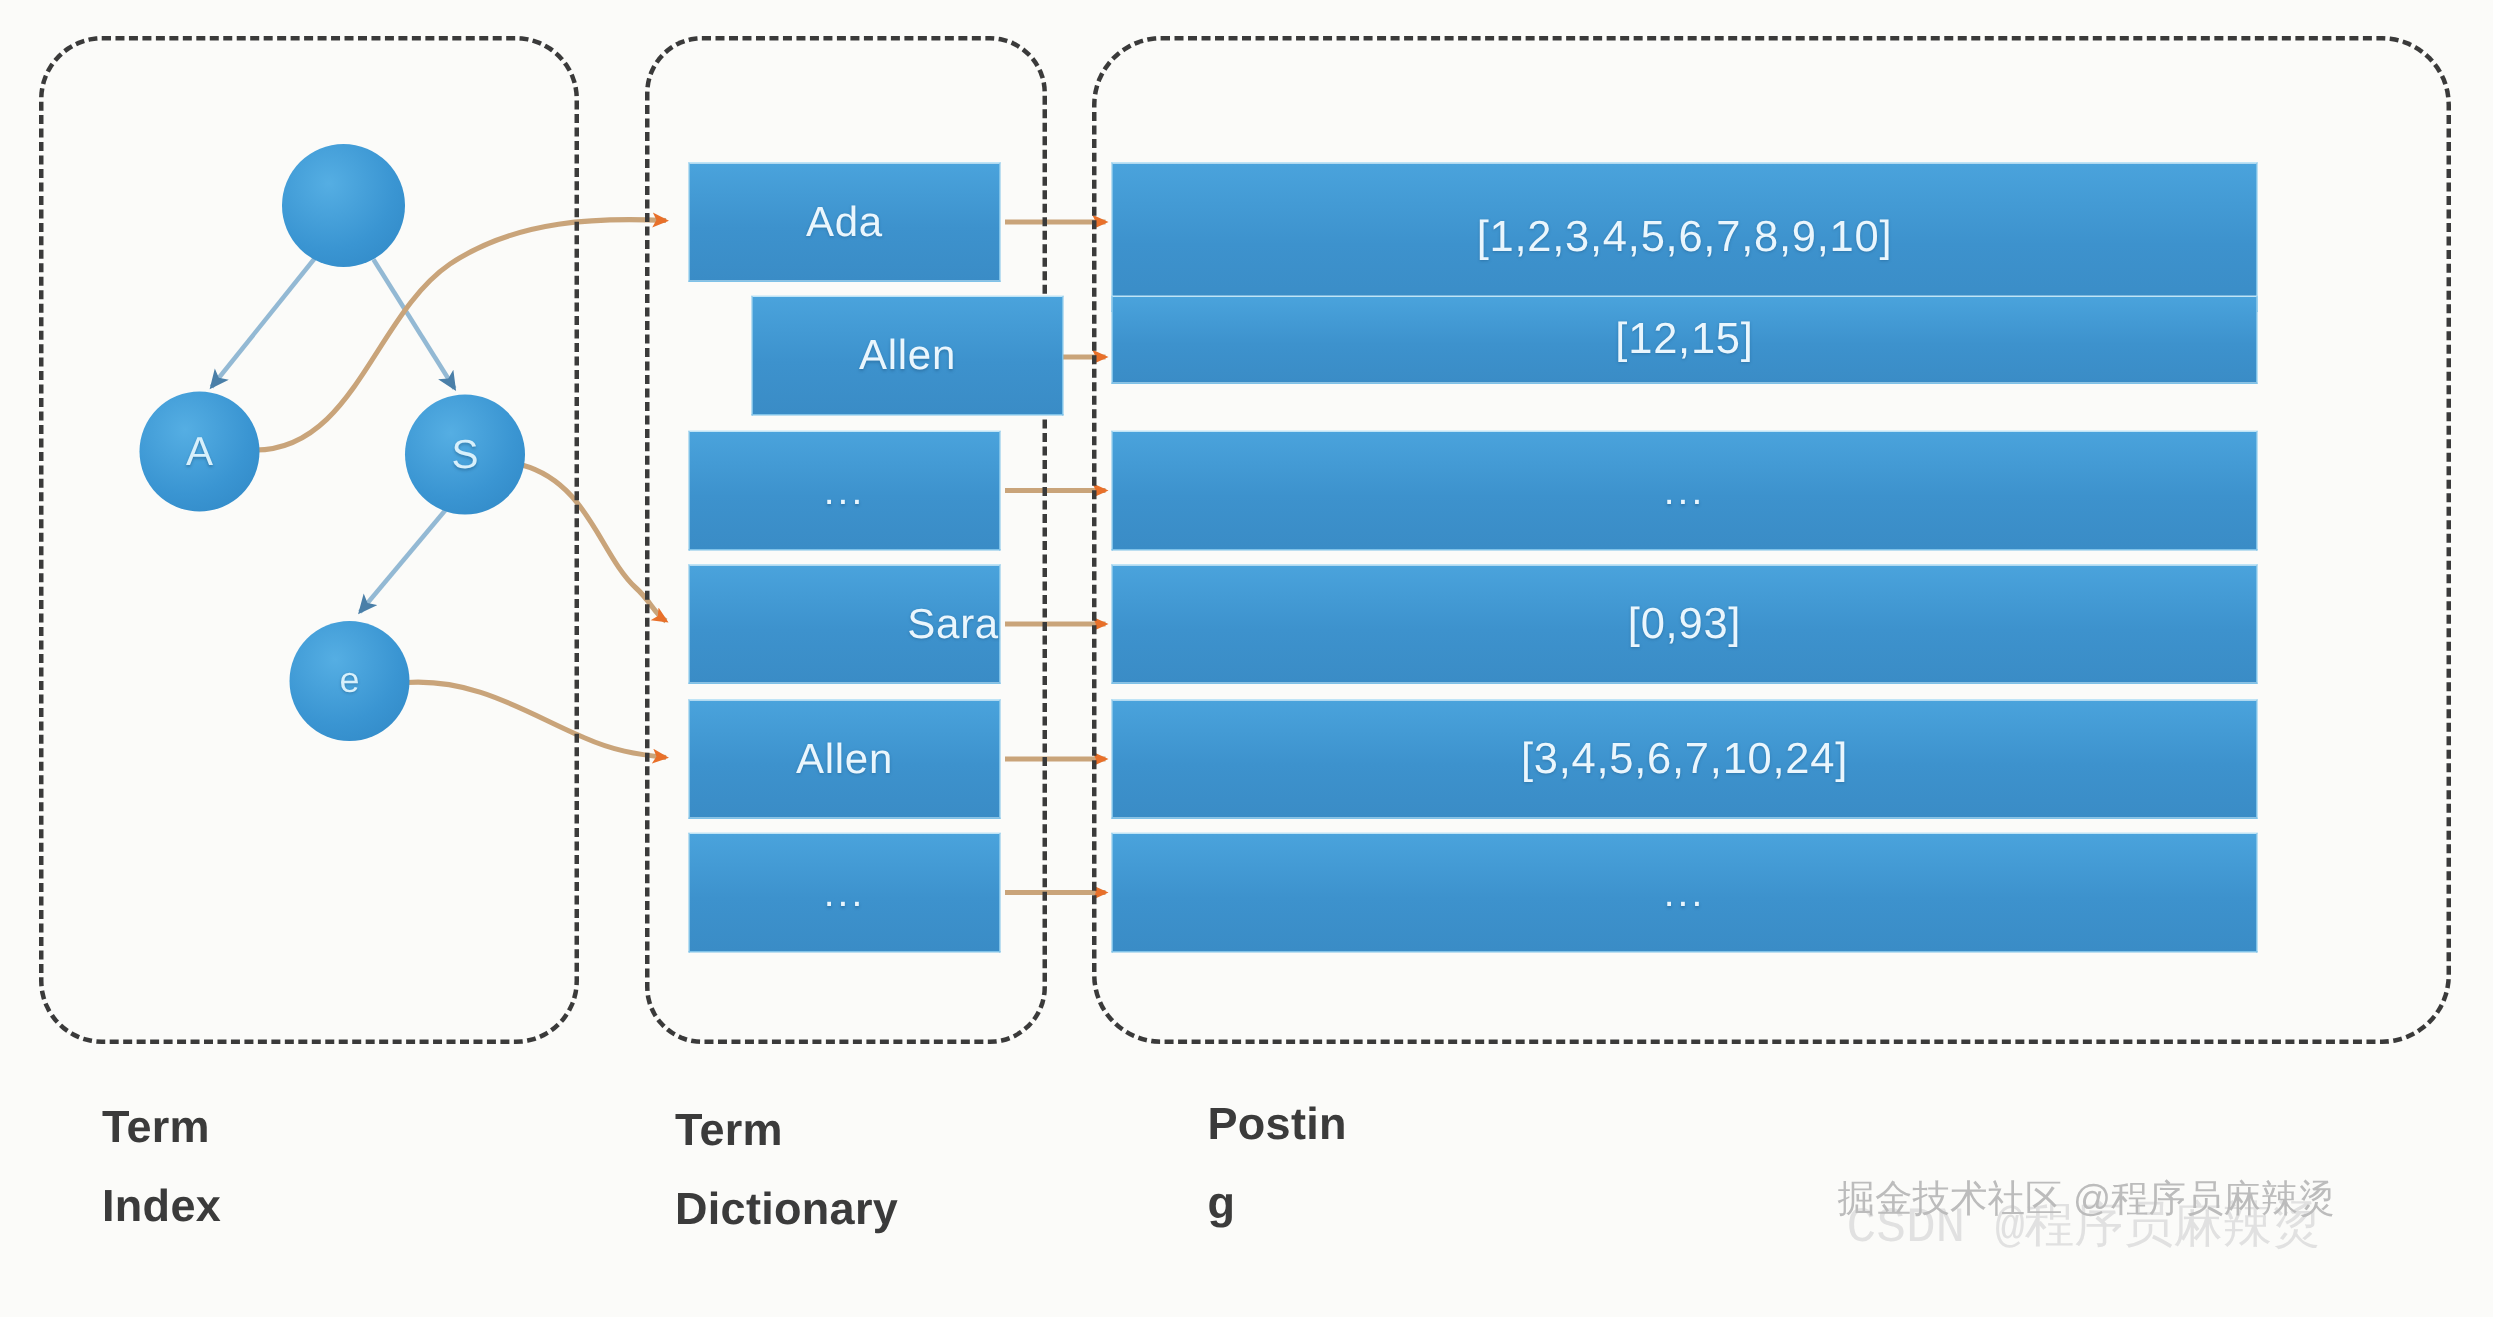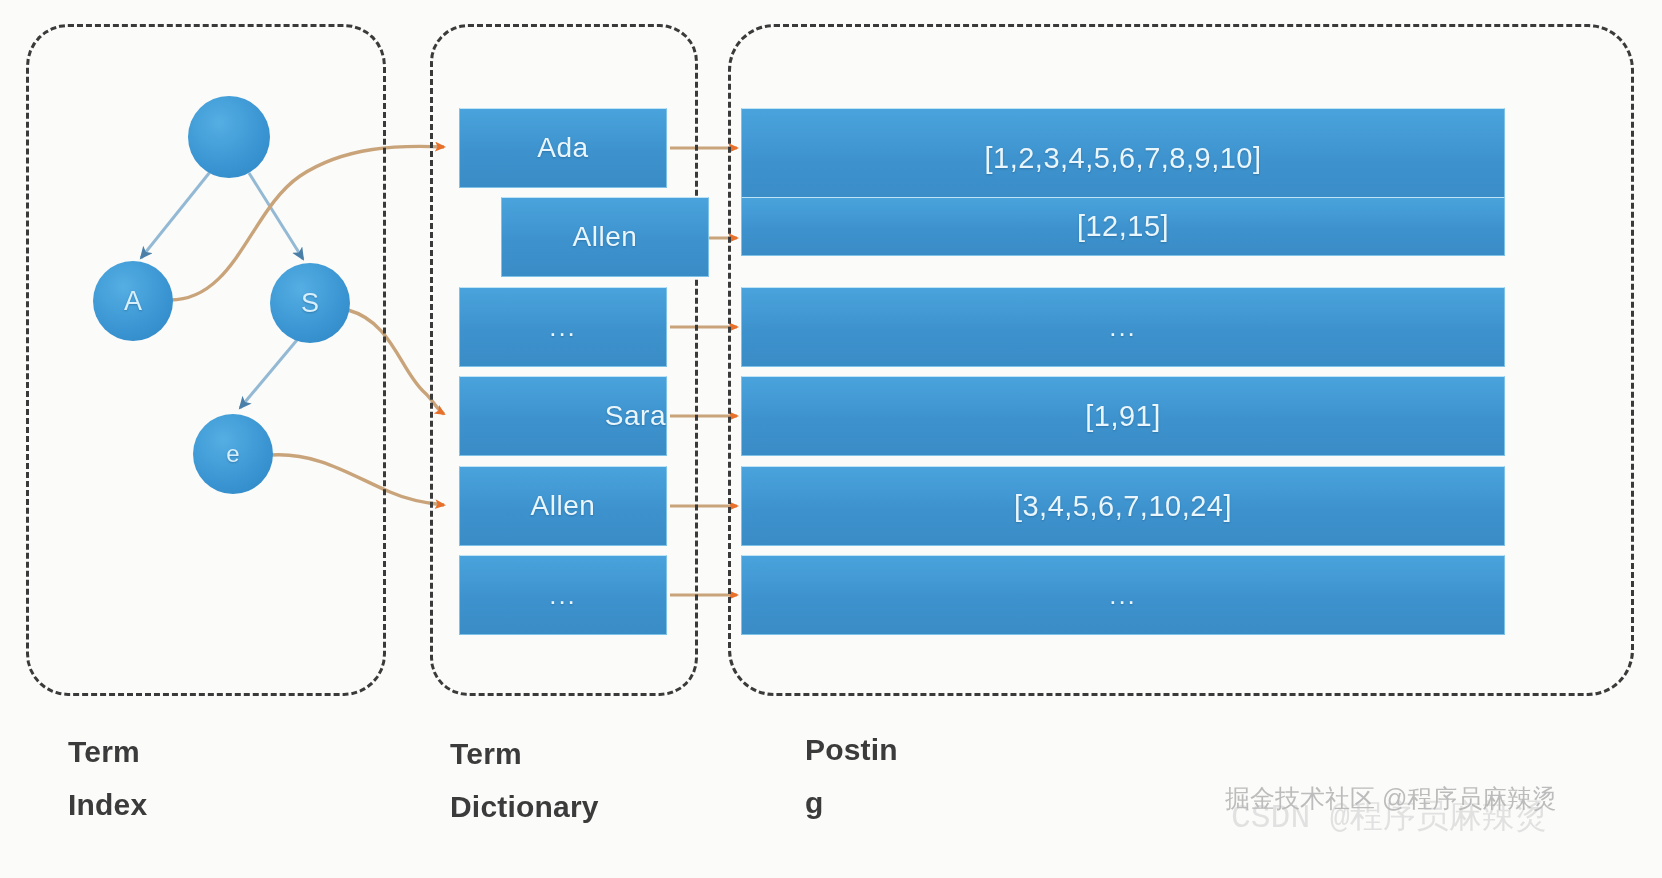--- a/index.html
+++ b/index.html
@@ -193,21 +193,21 @@
   <div class="cell post" style="top:108px;  height:100px;">
     <span>[1,2,3,4,5,6,7,8,9,10]</span>
   </div>
   <div class="cell post" style="top:197px; height:59px;">
     <span>[12,15]</span>
   </div>
   <div class="cell post" style="top:287px; height:80px;">
     <span class="ellipsis">...</span>
   </div>
   <div class="cell post" style="top:376px; height:80px;">
-    <span>[1,91]</span>
+    <span>[0,93]</span>
   </div>
   <div class="cell post" style="top:466px; height:80px;">
     <span>[3,4,5,6,7,10,24]</span>
   </div>
   <div class="cell post" style="top:555px; height:80px;">
     <span class="ellipsis">...</span>
   </div>
 
   <div id="caption-term-index" class="group-caption">
     <span class="caption-line">Term</span>

